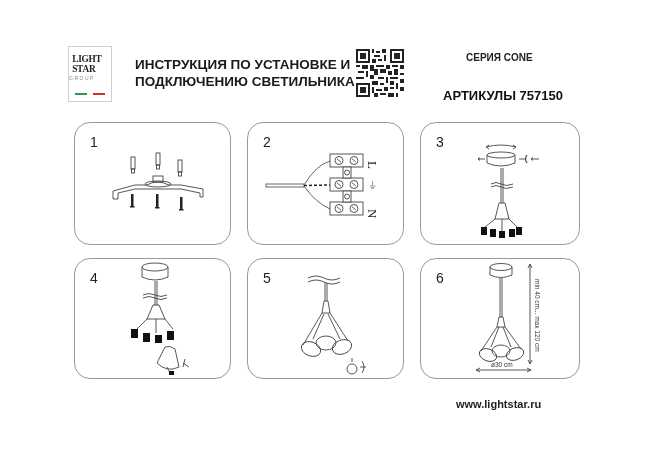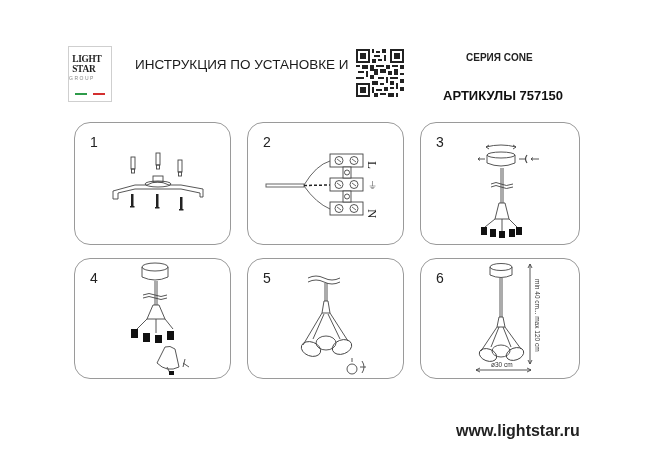--- a/index.html
+++ b/index.html
@@ -2,41 +2,42 @@
 <html><head>
 <meta charset="utf-8">
 <style>
   html,body{margin:0;padding:0;background:#fff;}
   body{width:651px;height:460px;position:relative;overflow:hidden;font-family:"Liberation Sans",sans-serif;color:#1a1a1a;}
   .logo{position:absolute;left:68px;top:46px;width:42px;height:54px;border:1px solid #cfcfcf;background:#fff;}
   .logo .l1,.logo .l2{font-family:"Liberation Serif",serif;font-weight:bold;font-size:11px;line-height:10px;letter-spacing:-0.3px;color:#222;display:block;transform:scaleX(0.85);}
   .logo .l1{margin-top:6px;}
   .logo .grp{font-size:5px;letter-spacing:1.5px;color:#888;display:block;margin-top:2px;}
   .logo .flag{position:absolute;left:6px;right:6px;bottom:6px;height:2px;background:linear-gradient(90deg,#2e9b4a 0 40%,#fff 40% 60%,#d32f2f 60% 100%);}
-  .title{position:absolute;left:135px;top:56px;font-weight:normal;font-size:13.5px;line-height:17px;color:#1a1a1a;}
+  .title{position:absolute;left:135px;top:56px;font-weight:bold;font-size:13.5px;line-height:17px;color:#1a1a1a;}
   .qr{position:absolute;left:356px;top:49px;width:48px;height:48px;}
   .series{position:absolute;left:466px;top:52px;font-weight:bold;font-size:10px;color:#222;}
   .article{position:absolute;left:443px;top:76px;font-weight:bold;font-size:13px;color:#111;margin-top:12px;}
   .box{position:absolute;border:1px solid #9a9a9a;border-radius:16px;background:#fff;}
   .num{position:absolute;left:15px;top:11px;font-size:14px;color:#222;}
   .box svg{position:absolute;left:0;top:0;}
-  .url{position:absolute;left:456px;top:398px;font-weight:bold;font-size:16px;color:#222;margin-top:24px;}
+  .url{position:absolute;left:456px;top:398px;font-weight:bold;font-size:11px;color:#222;}
 </style>
 </head>
 <body>
 
 <div class="logo">
   <span class="l1">LIGHT</span>
   <span class="l2">STAR</span>
   <span class="grp">GROUP</span>
   <span class="flag"></span>
 </div>
 
 <div class="title">
   <div>ИНСТРУКЦИЯ ПО УСТАНОВКЕ И</div>
+  <div>ПОДКЛЮЧЕНИЮ СВЕТИЛЬНИКА</div>
 </div>
 
 <div class="qr">
   <svg width="48" height="48" viewBox="0 0 24 24" shape-rendering="crispEdges">
     <rect width="24" height="24" fill="#fff"></rect>
     <g fill="#222">
       <rect x="0" y="0" width="7" height="7"></rect>
         <rect x="1" y="1" width="5" height="5" fill="#fff"></rect>
         <rect x="2" y="2" width="3" height="3"></rect>
       <rect x="17" y="0" width="7" height="7"></rect>

